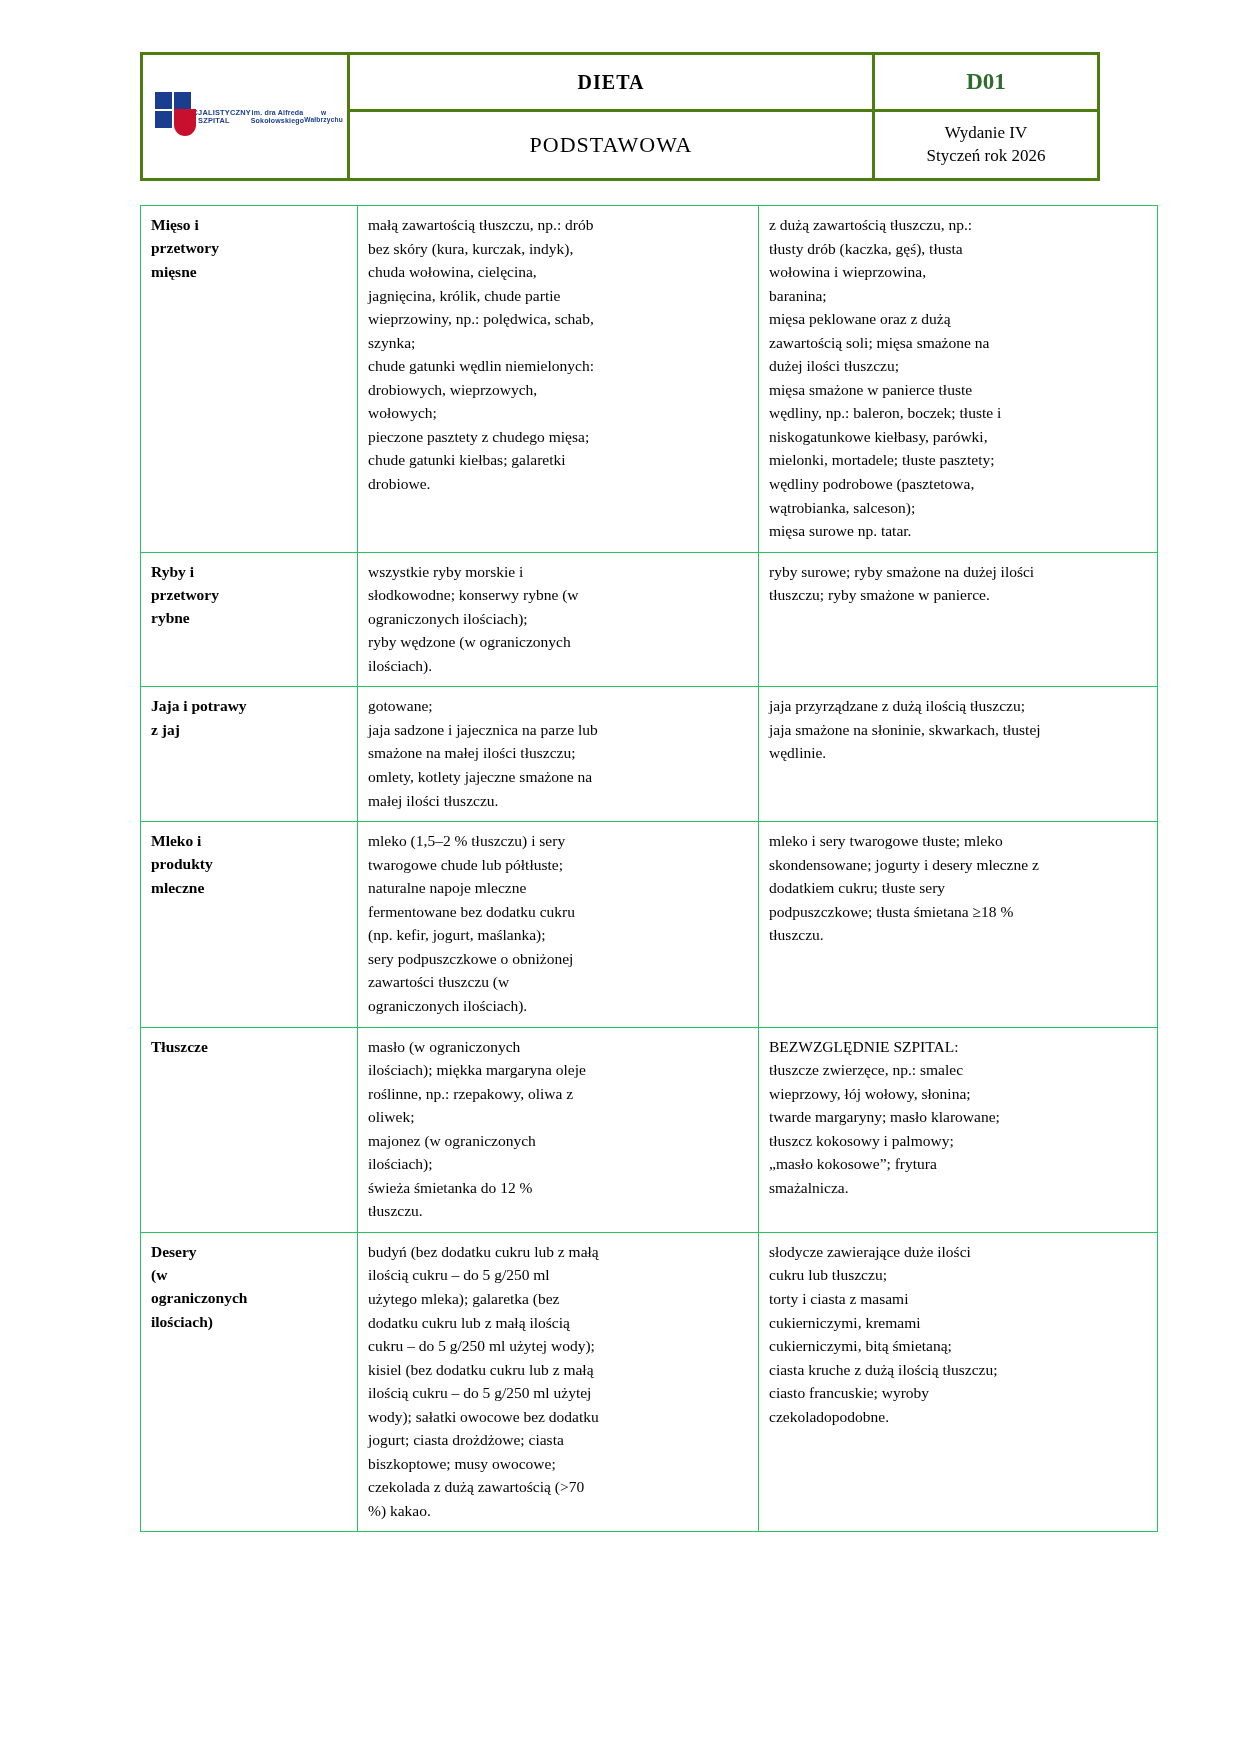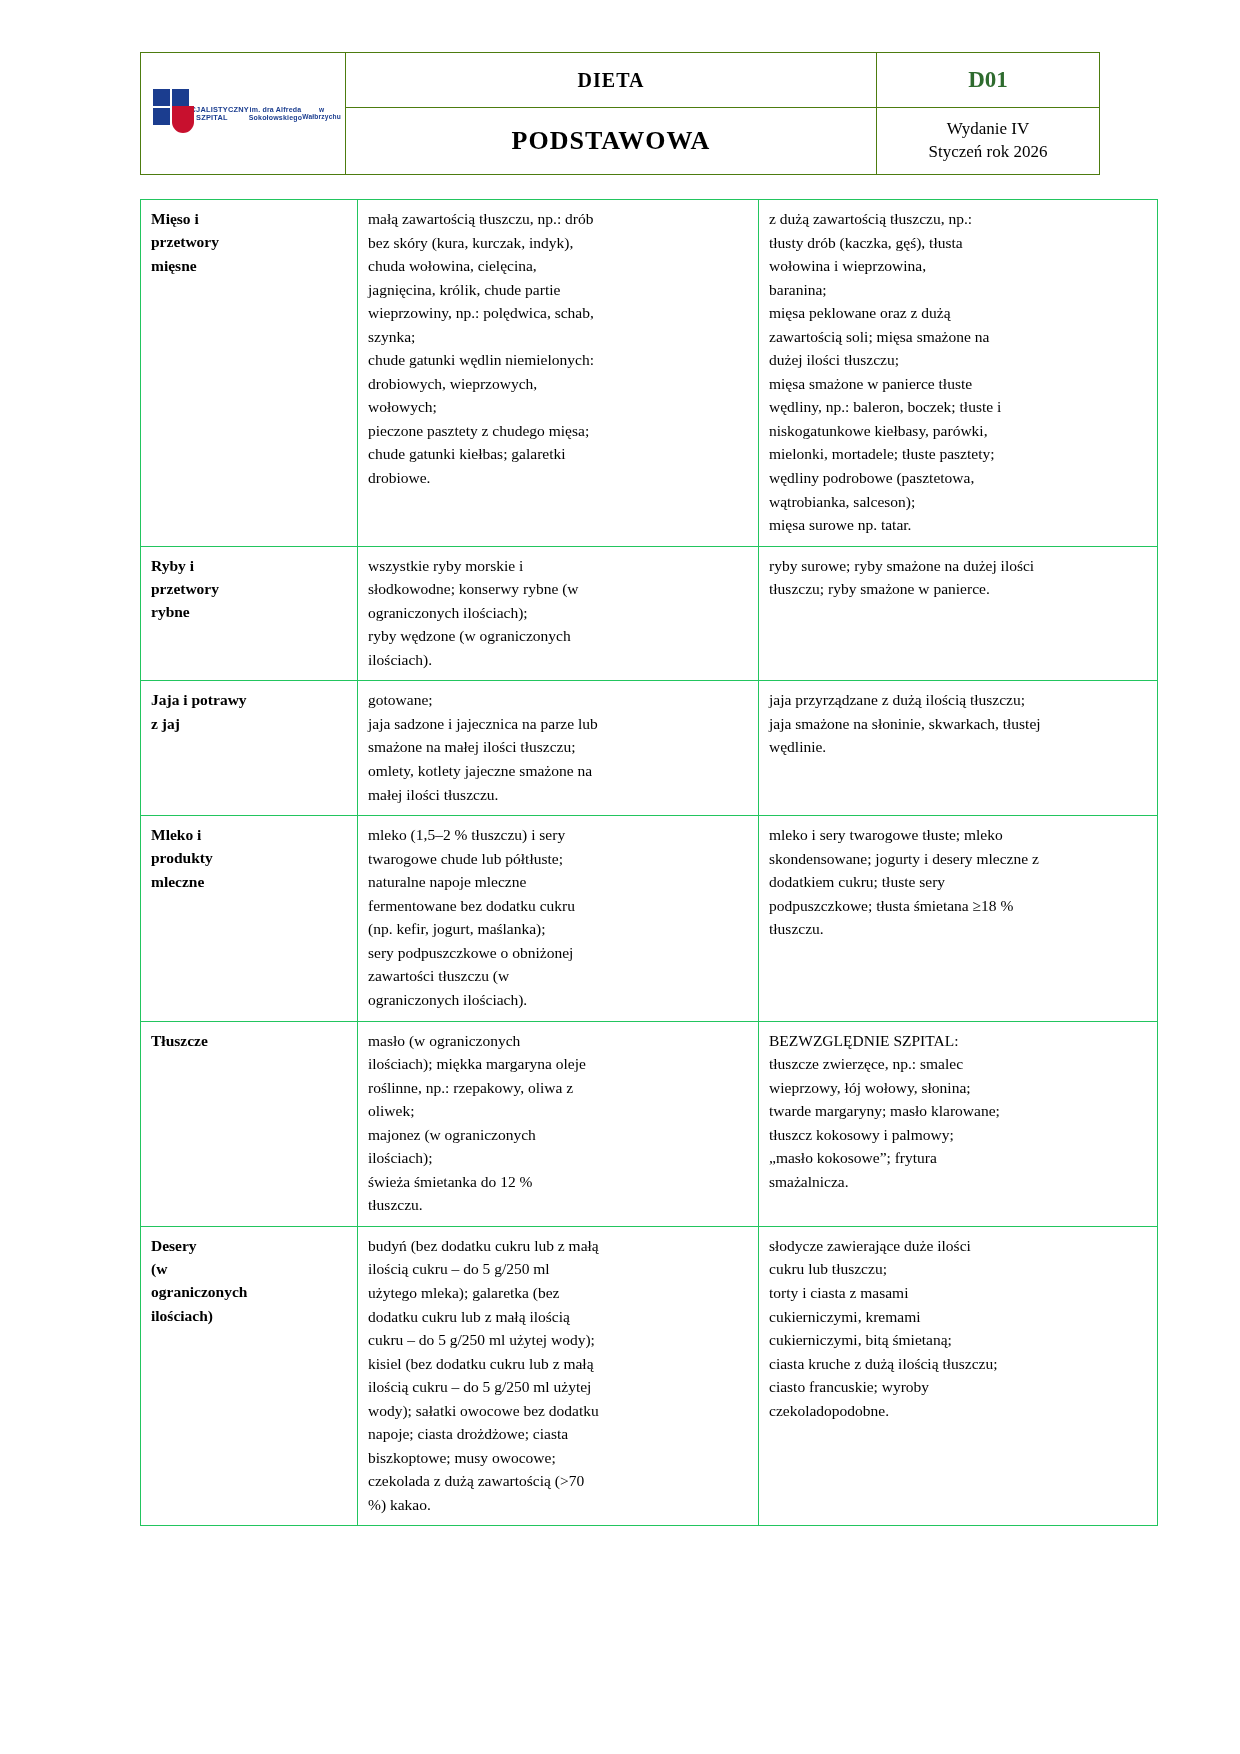--- a/index.html
+++ b/index.html
@@ -22,21 +22,21 @@
     position: relative;
   }
 
   
   table.header {
     width: 960px;
     border-collapse: collapse;
     table-layout: fixed;
   }
   table.header td {
-    border: 1px solid #4d7c0f;
+    border: 3px solid #4d7c0f;
     vertical-align: middle;
     padding: 4px 6px;
     margin-top: 36px;
   }
   .hdr-logo-cell {
     width: 196px;
     height: 104px;
     text-align: center;
     padding: 6px 4px !important;
   }
@@ -87,22 +87,22 @@
   .hdr-code-cell {
     width: 210px;
     text-align: center;
     font-weight: bold;
     font-size: 23px;
     color: #2e6b2e;
     height: 46px;
   }
   .hdr-sub-cell {
     text-align: center;
-    font-weight: bold;
-    font-size: 26px;
+    font-weight: normal;
+    font-size: 22px;
     letter-spacing: 1px;
     height: 58px;
   }
   .hdr-edition-cell {
     text-align: center;
     font-size: 17px;
     line-height: 1.35;
     height: 58px;
   }
 
@@ -305,21 +305,21 @@
         </td>
         <td class="allowed">
           <span class="cell-line">budyń (bez dodatku cukru lub z małą</span>
           <span class="cell-line">ilością cukru – do 5 g/250 ml</span>
           <span class="cell-line">użytego mleka); galaretka (bez</span>
           <span class="cell-line">dodatku cukru lub z małą ilością</span>
           <span class="cell-line">cukru – do 5 g/250 ml użytej wody);</span>
           <span class="cell-line">kisiel (bez dodatku cukru lub z małą</span>
           <span class="cell-line">ilością cukru – do 5 g/250 ml użytej</span>
           <span class="cell-line">wody); sałatki owocowe bez dodatku</span>
-          <span class="cell-line">napoje; ciasta drożdżowe; ciasta</span>
+          <span class="cell-line">jogurt; ciasta drożdżowe; ciasta</span>
           <span class="cell-line">biszkoptowe; musy owocowe;</span>
           <span class="cell-line">czekolada z dużą zawartością (&gt;70</span>
           <span class="cell-line">%) kakao.</span>
         </td>
         <td class="forbidden">
           <span class="cell-line">słodycze zawierające duże ilości</span>
           <span class="cell-line">cukru lub tłuszczu;</span>
           <span class="cell-line">torty i ciasta z masami</span>
           <span class="cell-line">cukierniczymi, kremami</span>
           <span class="cell-line">cukierniczymi, bitą śmietaną;</span>

